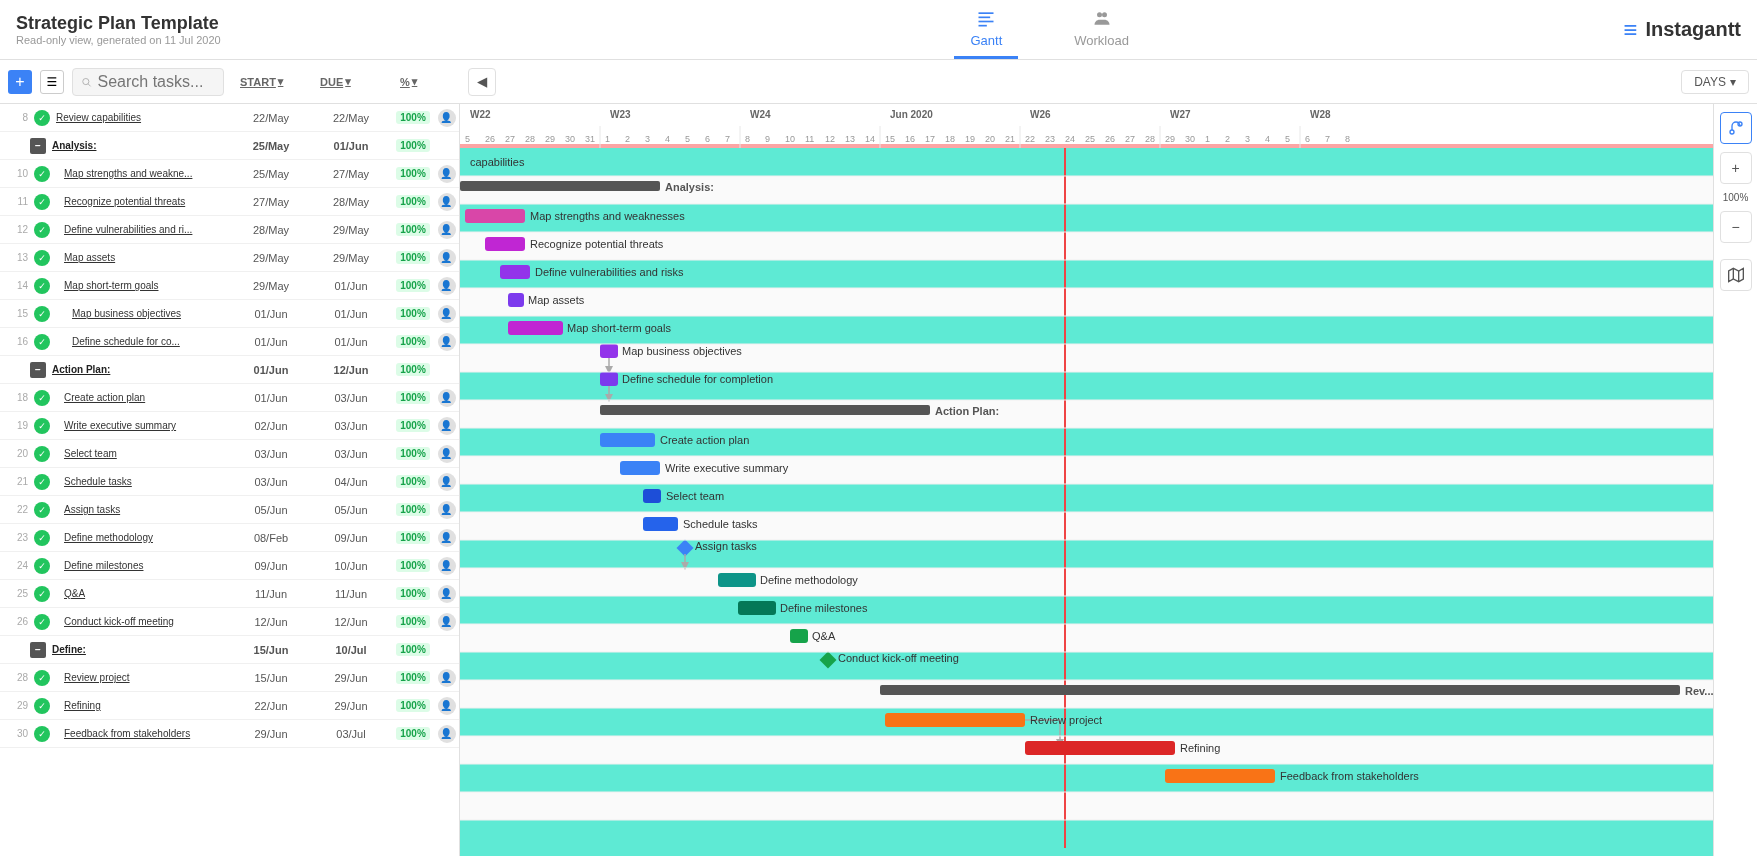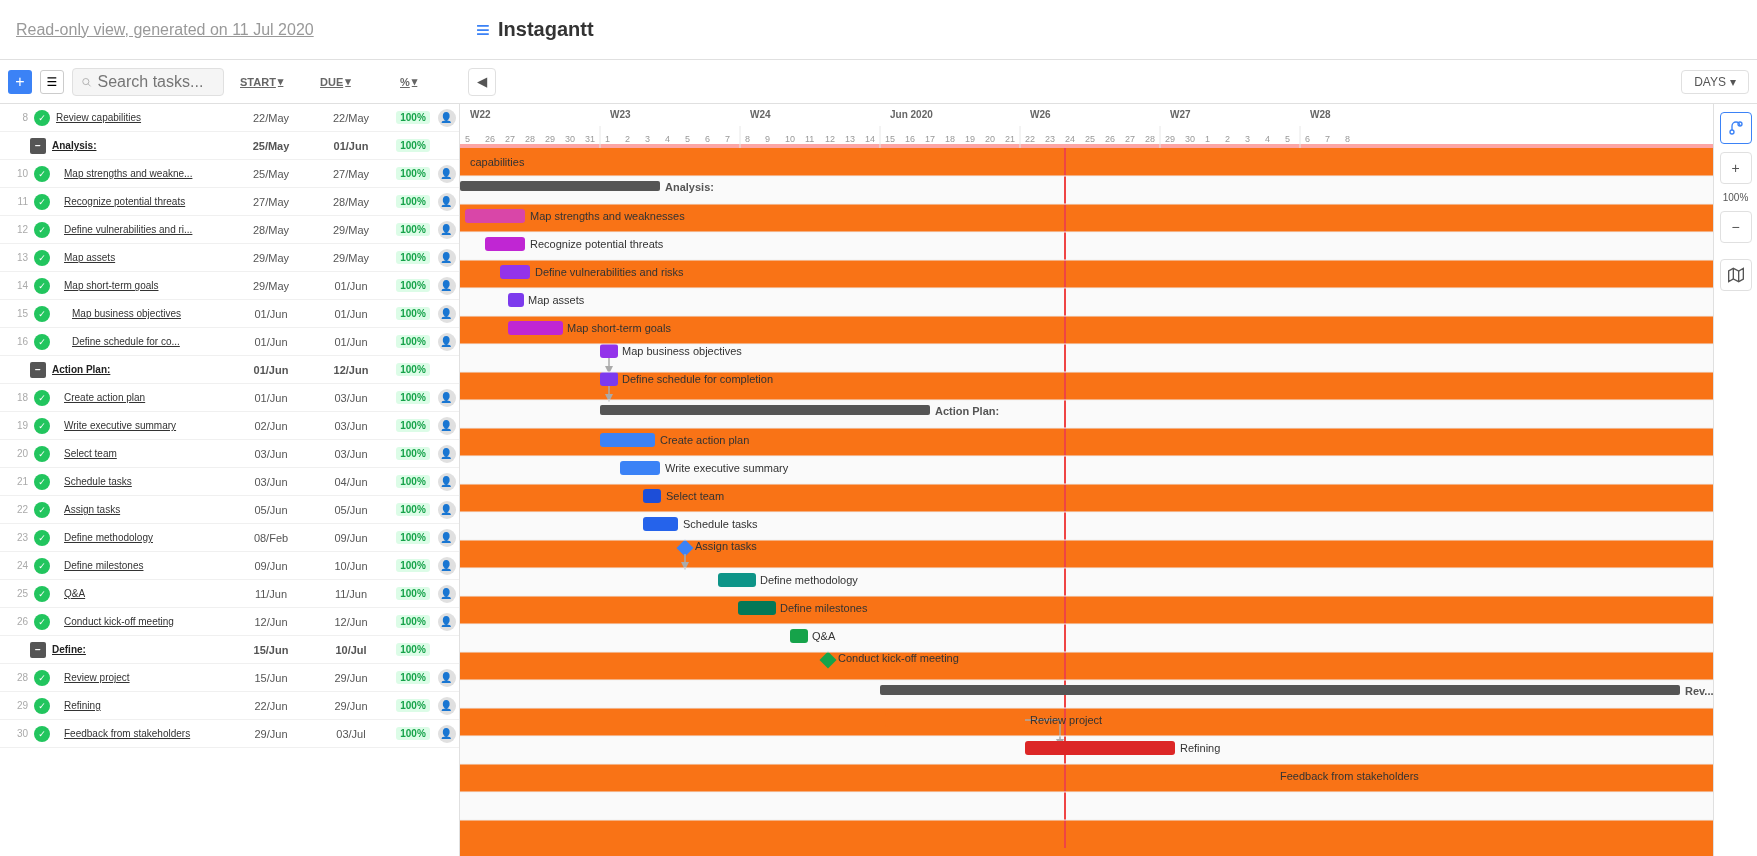--- a/index.html
+++ b/index.html
@@ -4,21 +4,21 @@
   <style>
     * { box-sizing: border-box; margin: 0; padding: 0; }
     body { font-family: -apple-system, BlinkMacSystemFont, 'Segoe UI', sans-serif; font-size: 12px; background: #f5f5f5; overflow: hidden; }
     
     .app-container { display: flex; flex-direction: column; height: 856px; width: 1757px; background: #fff; }
     
     
     .header { display: flex; align-items: center; height: 60px; padding: 0 16px; border-bottom: 1px solid #e0e0e0; background: #fff; }
     .header-title-area { width: 460px; }
     .header-title { font-size: 18px; font-weight: 700; color: #333; }
-    .header-subtitle { font-size: 16px; color: #999; text-decoration: underline; }
+    .header-subtitle { font-size: 11px; color: #999; }
     .header-tabs { flex: 1; display: flex; align-items: center; justify-content: center; gap: 40px; }
     .header-tab { display: flex; flex-direction: column; align-items: center; cursor: pointer; padding: 8px 16px; color: #999; font-size: 13px; gap: 4px; border-bottom: 3px solid transparent; }
     .header-tab.active { color: #3b82f6; border-bottom-color: #3b82f6; }
     .header-tab svg { width: 20px; height: 20px; }
     .header-logo { display: flex; align-items: center; gap: 8px; font-size: 20px; font-weight: 700; color: #333; }
     .logo-icon { color: #3b82f6; font-size: 24px; }
     
     
     .toolbar { display: flex; align-items: center; height: 44px; border-bottom: 1px solid #e0e0e0; background: #fff; }
     .toolbar-left { width: 460px; display: flex; align-items: center; padding: 0 8px; gap: 8px; }
@@ -56,35 +56,55 @@
     .row-pct { width: 44px; flex-shrink: 0; display: flex; align-items: center; justify-content: center; }
     .pct-badge { background: #dcfce7; color: #16a34a; font-size: 10px; font-weight: 600; padding: 1px 4px; border-radius: 3px; }
     .row-avatar { width: 24px; flex-shrink: 0; display: flex; align-items: center; justify-content: center; }
     .avatar-icon { width: 18px; height: 18px; border-radius: 50%; background: #e0e0e0; display: flex; align-items: center; justify-content: center; color: #999; font-size: 10px; }
     
     
     .gantt-area { flex: 1; display: flex; flex-direction: column; overflow: hidden; position: relative; }
     
     .gantt-header { border-bottom: 4px solid #fca5a5; background: #fff; }
     
-    .gantt-body { flex: 1; overflow-y: auto; overflow-x: hidden; position: relative; background: #f97316; }
+    .gantt-body { flex: 1; overflow-y: auto; overflow-x: hidden; position: relative; background: #5eead4; }
     
     
     .right-panel { width: 44px; border-left: 1px solid #e0e0e0; display: flex; flex-direction: column; align-items: center; padding: 8px 4px; gap: 8px; background: #fff; }
     .right-btn { width: 32px; height: 32px; border: 1px solid #e0e0e0; border-radius: 4px; background: #fff; cursor: pointer; display: flex; align-items: center; justify-content: center; font-size: 14px; color: #555; }
     .zoom-label { font-size: 10px; color: #555; }
   </style>
 </head>
 <body>
 
 <div class="app-container">
 
   <div class="header">
     <div class="header-title-area">
+      <div class="header-title">Strategic Plan Template</div>
       <div class="header-subtitle">Read-only view, generated on 11 Jul 2020</div>
+    </div>
+    <div class="header-tabs">
+      <div class="header-tab active">
+        <svg viewBox="0 0 24 24" fill="currentColor">
+            <rect x="3" y="4" width="18" height="2"></rect>
+            <rect x="3" y="9" width="14" height="2"></rect>
+            <rect x="3" y="14" width="18" height="2"></rect>
+            <rect x="3" y="19" width="10" height="2"></rect>
+          </svg>
+        <span>Gantt</span>
+      </div>
+      <div class="header-tab">
+        <svg viewBox="0 0 24 24" fill="currentColor">
+            <circle cx="9" cy="7" r="3"></circle>
+            <circle cx="15" cy="7" r="3"></circle>
+            <path d="M3 19c0-3.3 2.7-6 6-6h6c3.3 0 6 2.7 6 6"></path>
+          </svg>
+        <span>Workload</span>
+      </div>
     </div>
     <div class="header-logo">
       <span class="logo-icon">≡</span>
       <span>Instagantt</span>
     </div>
   </div>
 
   <div class="toolbar">
     <div class="toolbar-left">
       <button class="add-btn">+</button>

